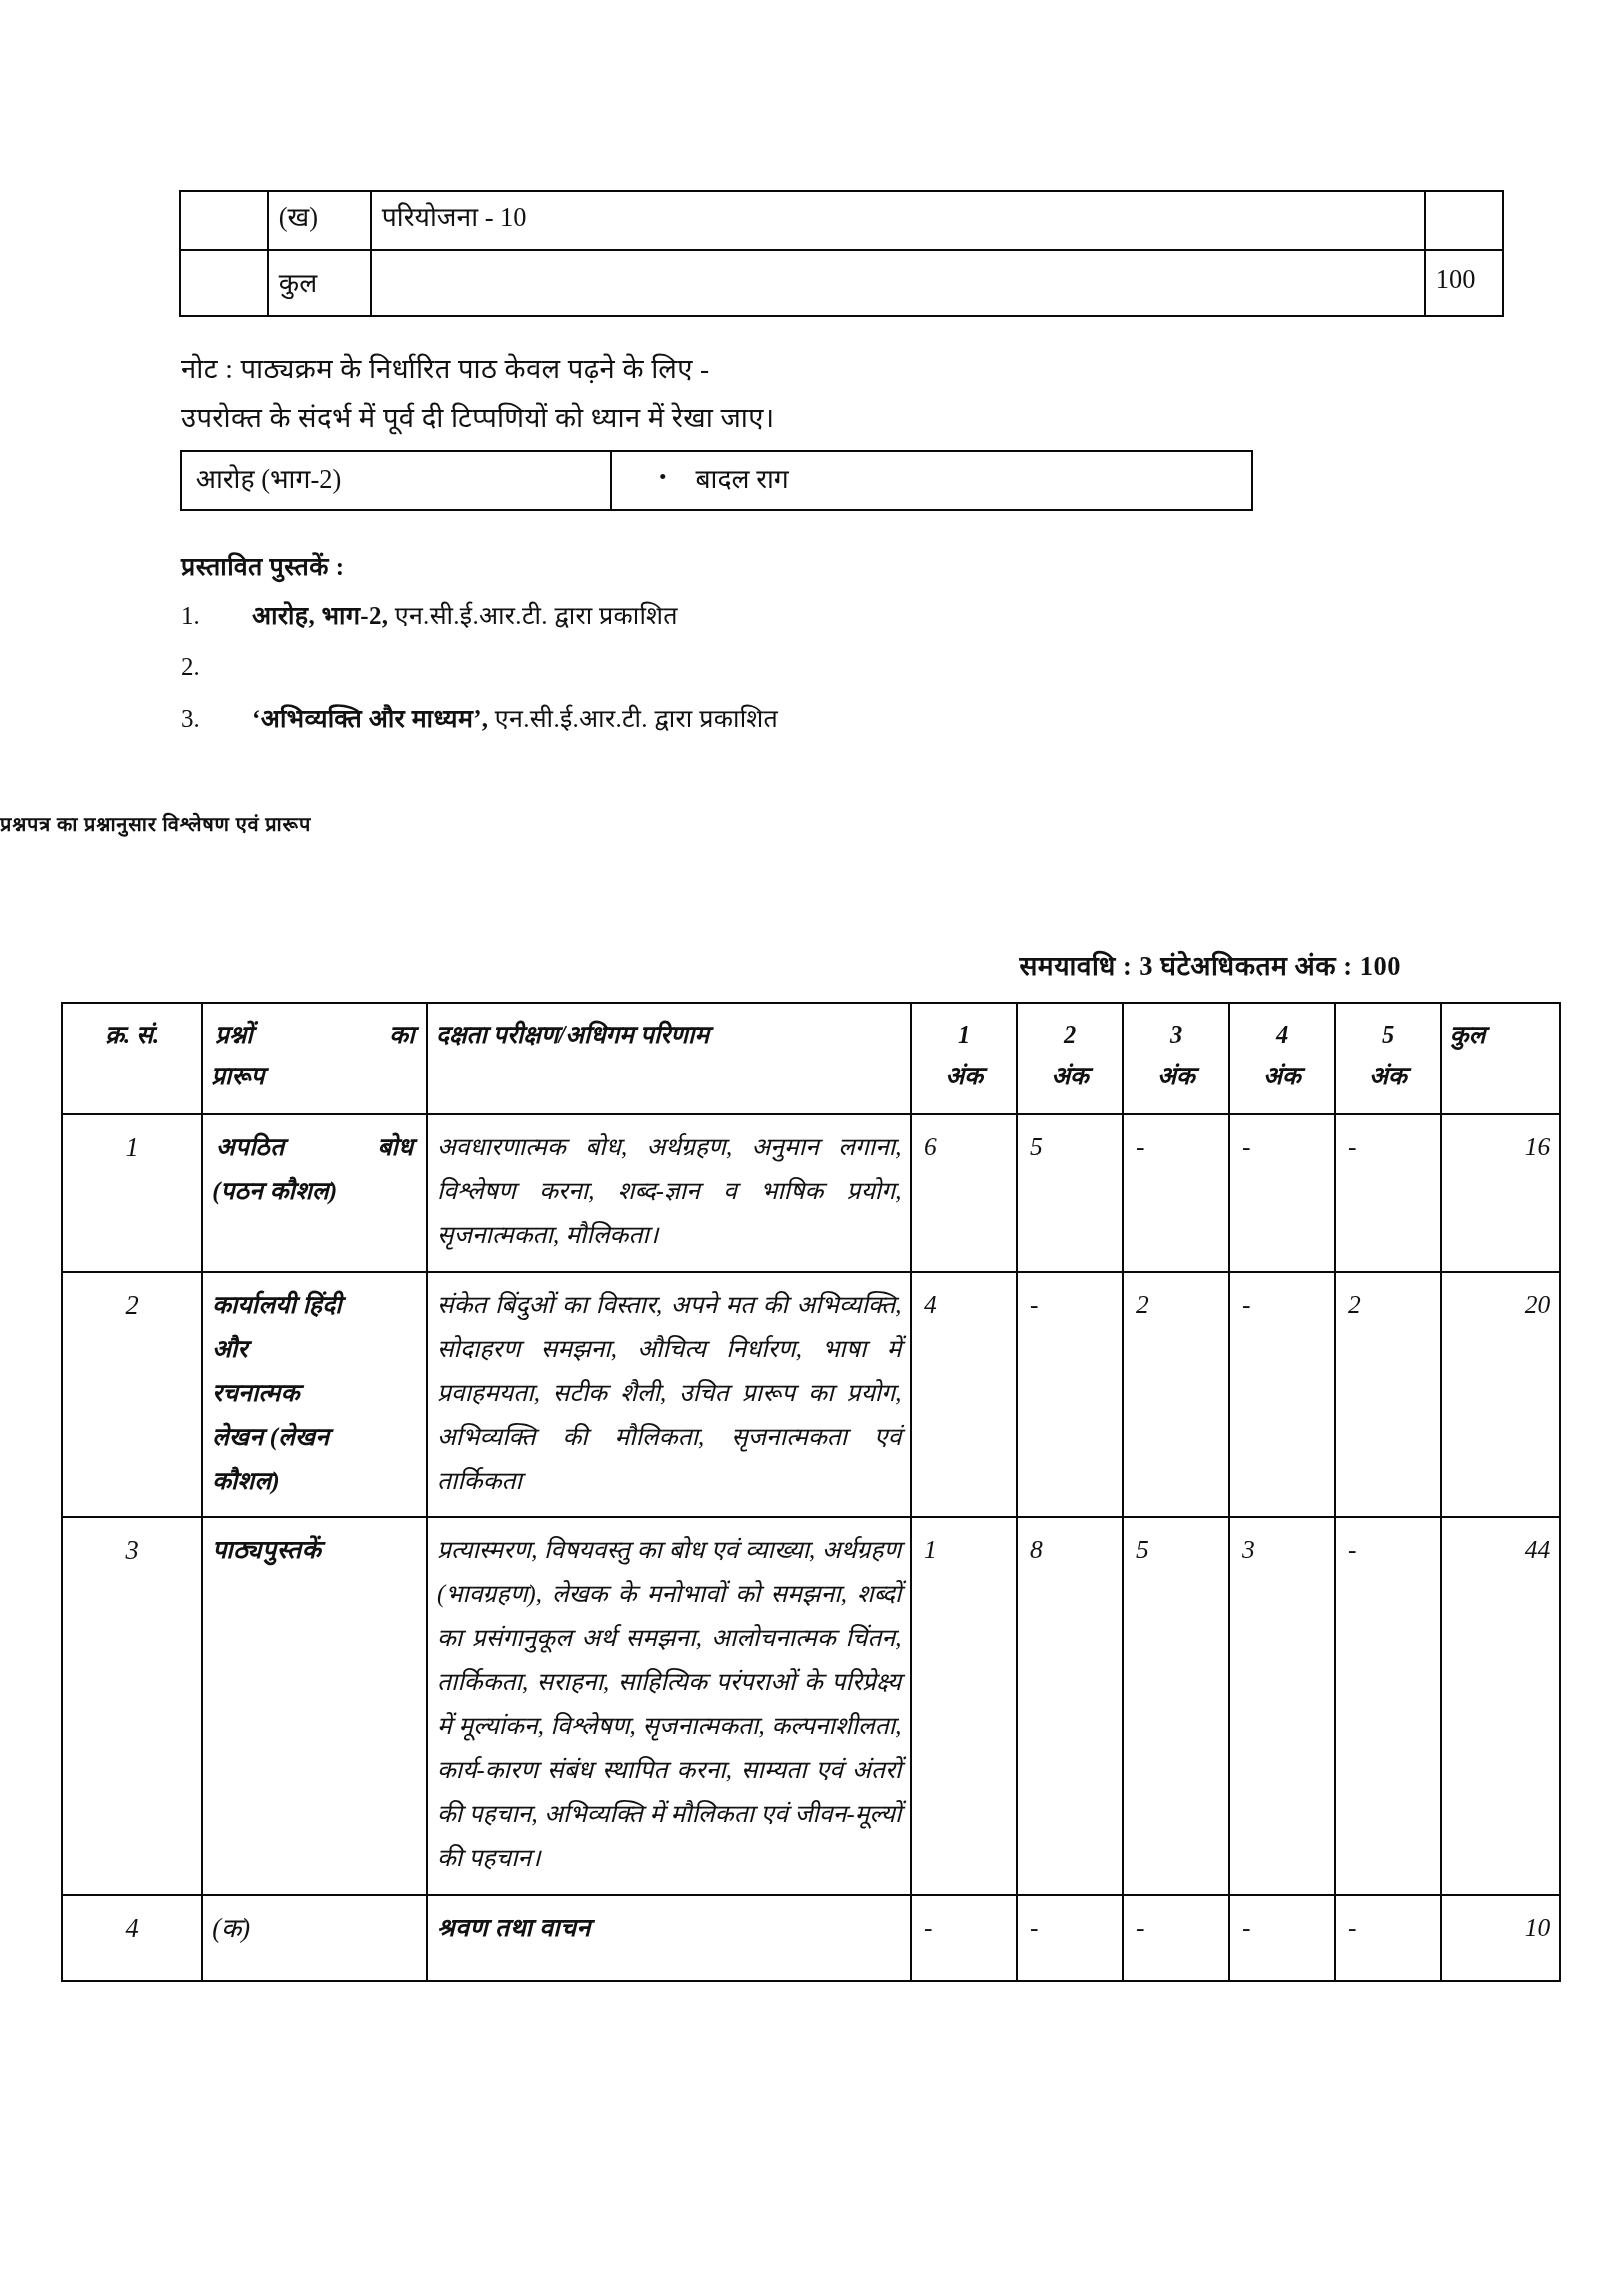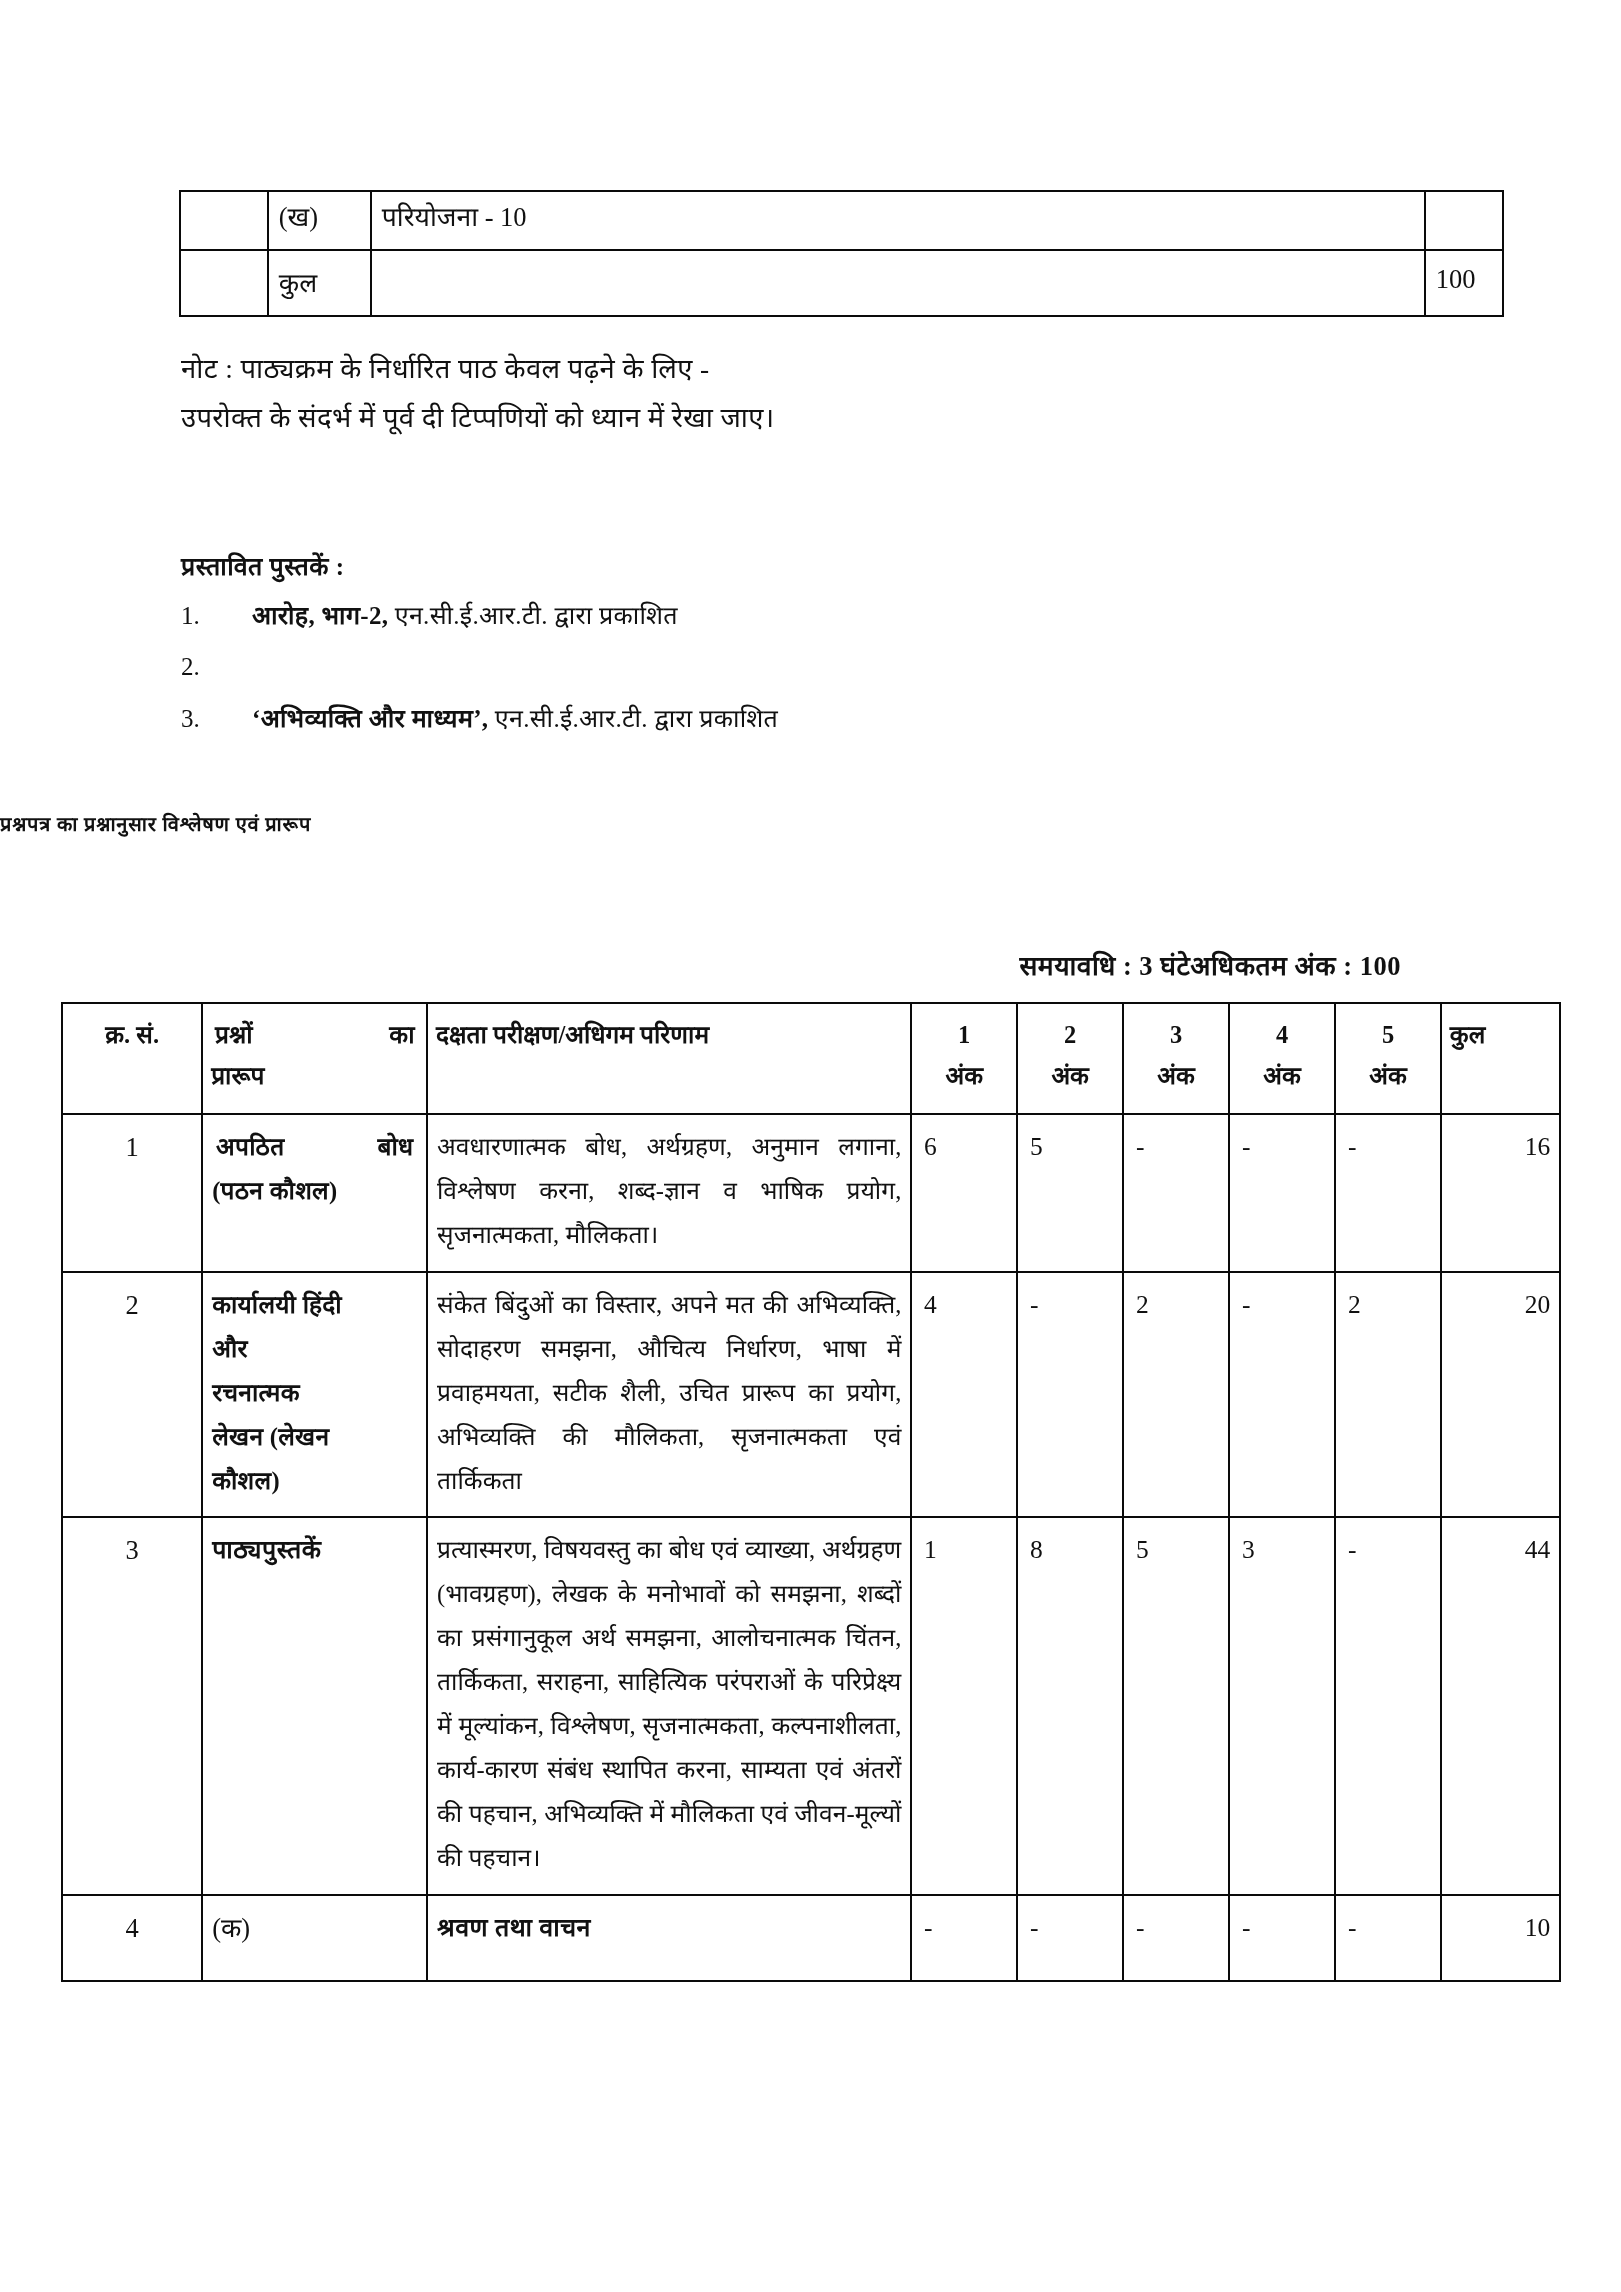--- a/index.html
+++ b/index.html
@@ -137,20 +137,21 @@
   }
   .meta-right { margin-right: 25px; }
 
   
   .main-table {
     position: absolute;
     left: 61px;
     top: 1002px;
     width: 1500px;
     font-size: 24.5px;
+    font-style: italic;
   }
   .main-table th, .main-table td {
     border: 2px solid #0a0a0a;
   }
   .main-table thead td {
     font-weight: bold;
     text-align: center;
     vertical-align: top;
     padding: 9.8px 7.8px 17.6px 7.8px;
     line-height: 41px;
@@ -241,20 +242,37 @@
         <td class="cell-kul">100</td>
       </tr>
     </tbody>
   </table>
 
   <div class="note-block">
     <div>नोट : पाठ्यक्रम के निर्धारित पाठ केवल पढ़ने के लिए -</div>
     <div>उपरोक्त के संदर्भ में पूर्व दी टिप्पणियों को ध्यान में रेखा जाए।</div>
   </div>
 
+  <table class="aaroh-table">
+    <colgroup>
+        <col class="at-c1">
+        <col class="at-c2">
+      </colgroup>
+    <tbody>
+      <tr>
+        <td>आरोह  (भाग-2)</td>
+        <td>
+          <div class="bullet-line">
+            <span class="bullet-dot">•</span>
+            <span>बादल  राग</span>
+          </div>
+        </td>
+      </tr>
+    </tbody>
+  </table>
 
   <div class="books-block">
     <div class="books-title">प्रस्तावित पुस्तकें :</div>
 
     <div class="book-row">
       <span class="book-num">1.</span>
       <span class="book-text"><b>आरोह, भाग-2,</b><span> एन.सी.ई.आर.टी. द्वारा प्रकाशित</span></span>
     </div>
 
     <div class="book-row">

